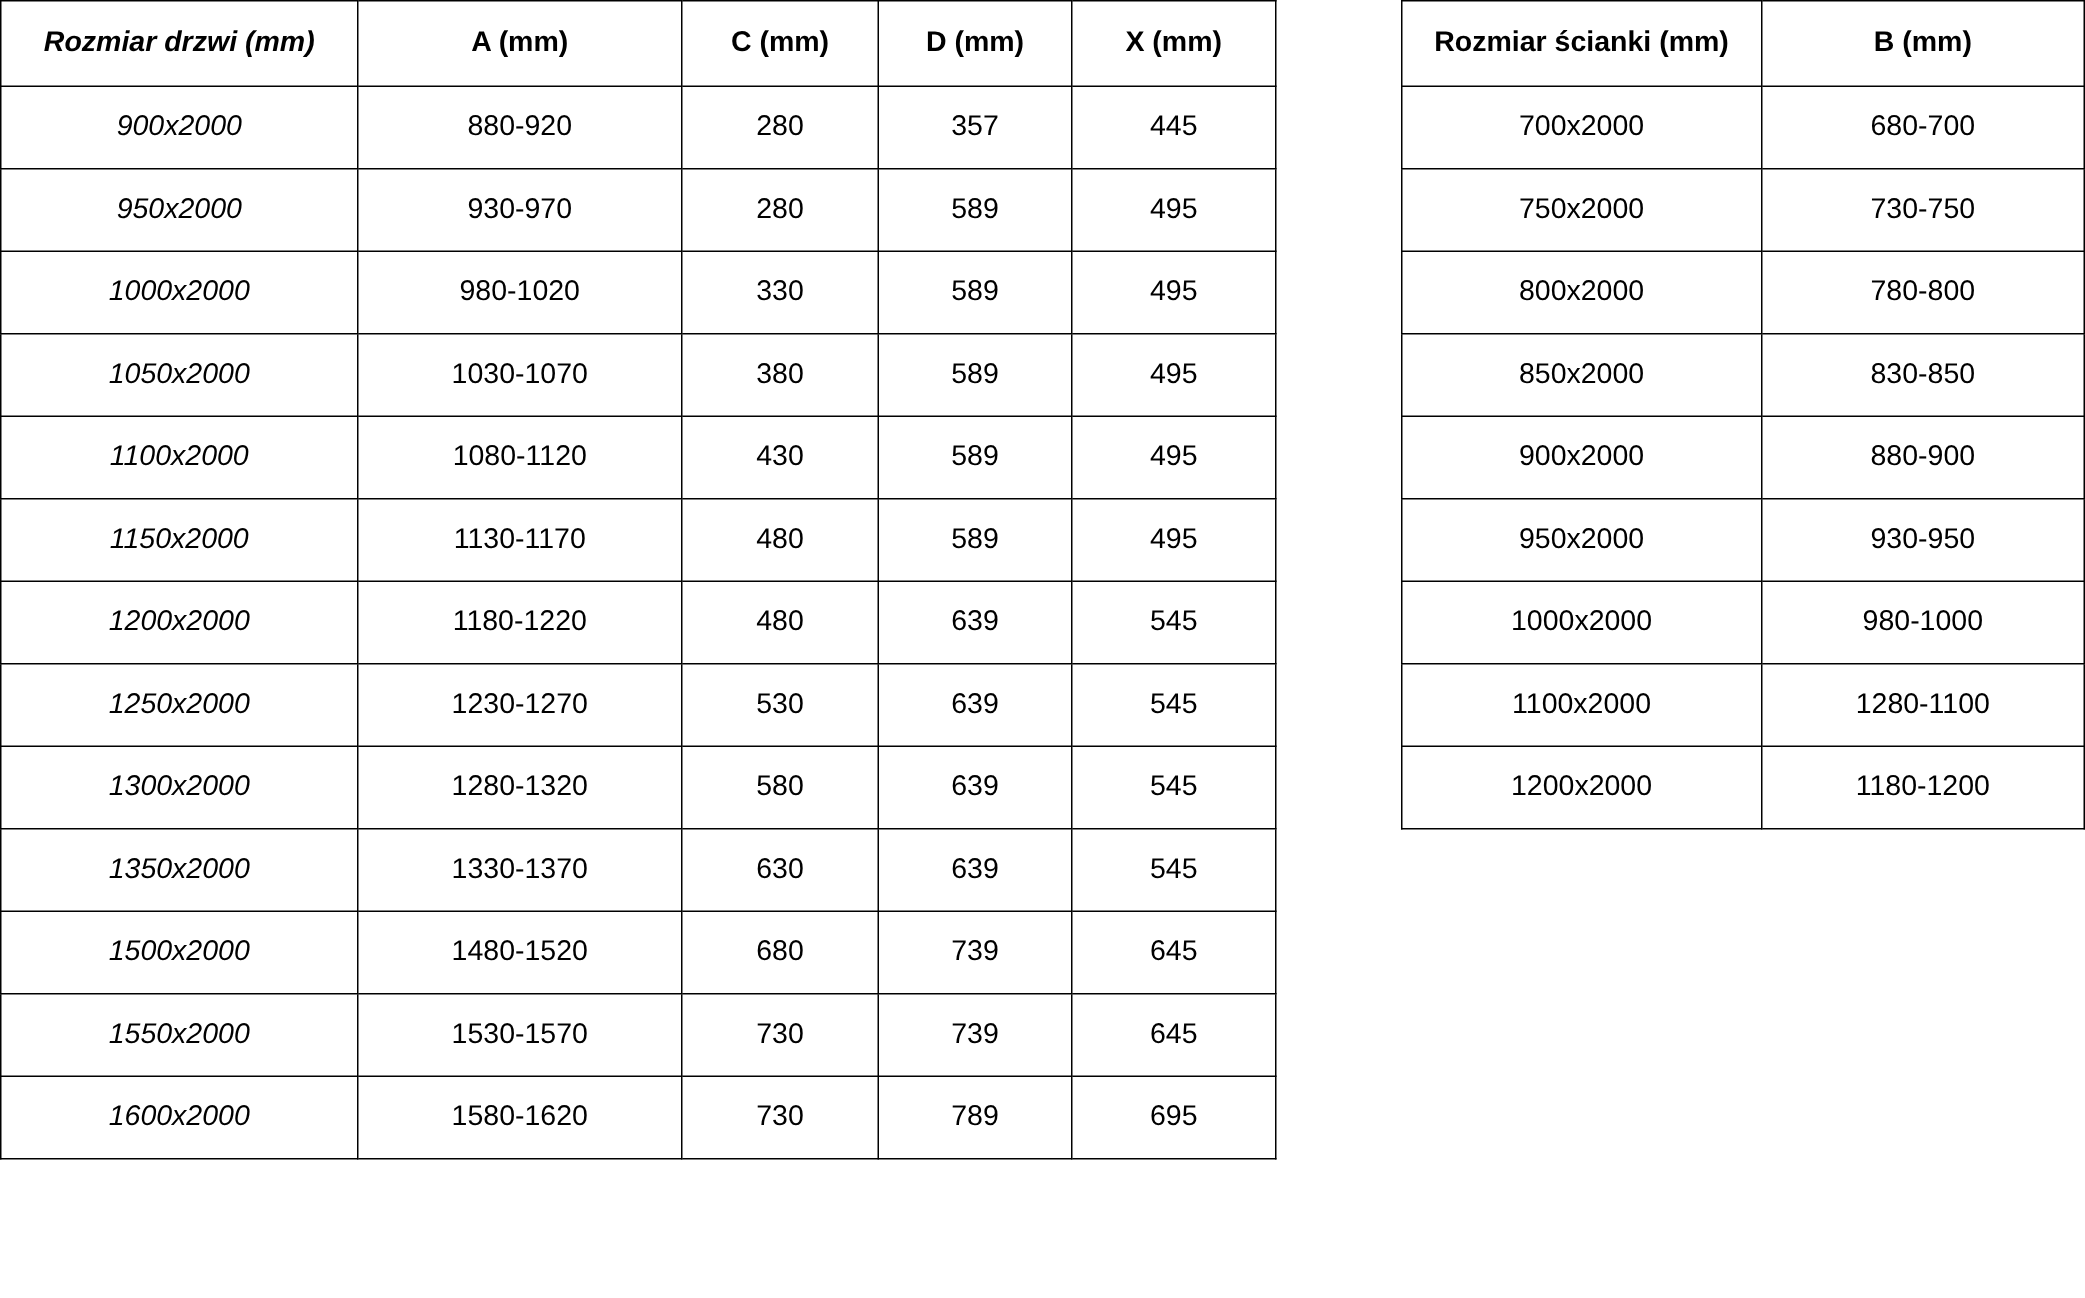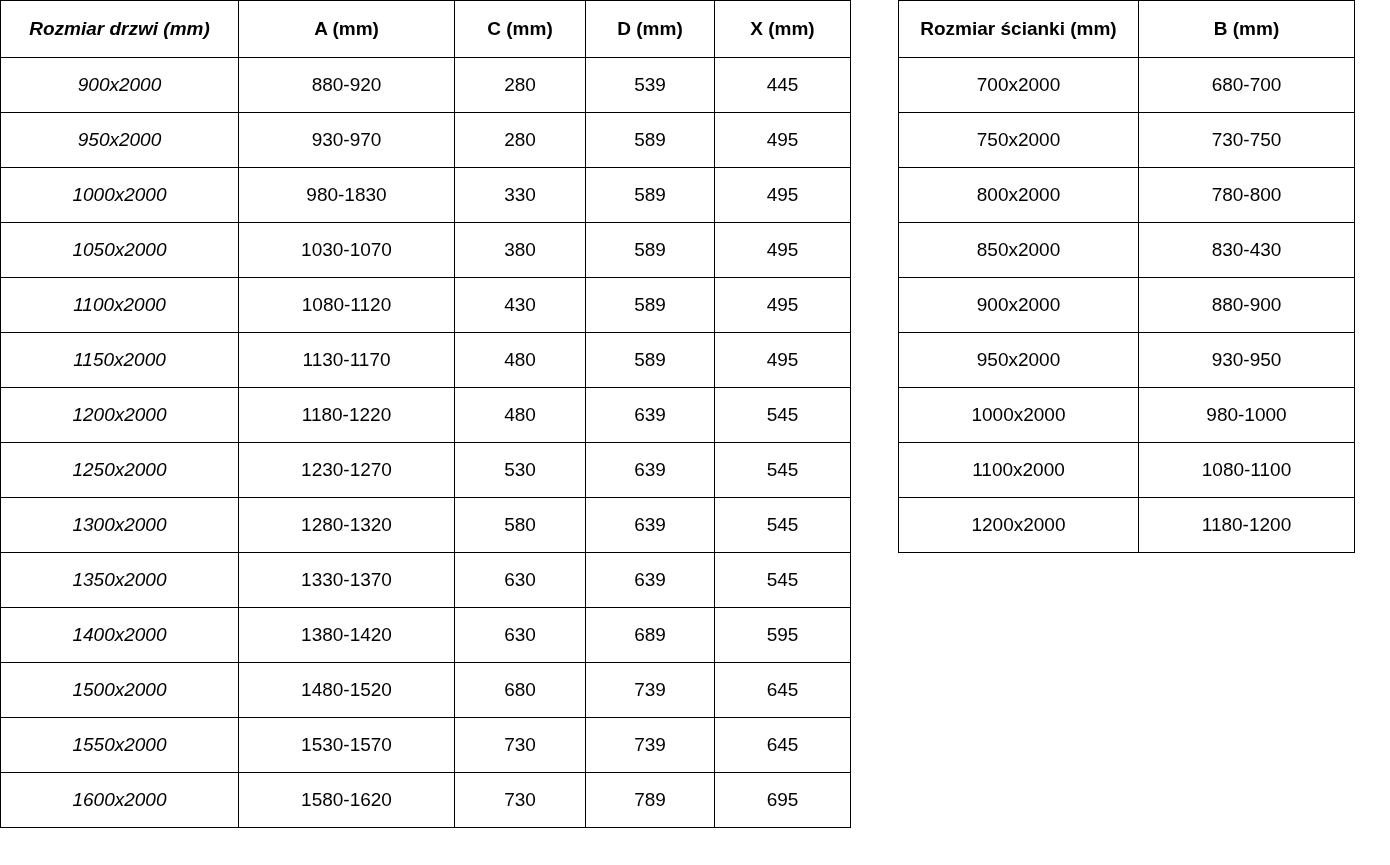--- a/index.html
+++ b/index.html
@@ -52,21 +52,21 @@
   }
   #doors-table th:nth-child(1), #doors-table td:nth-child(1) { width: 237px; font-style: italic; }
   #doors-table th:nth-child(2), #doors-table td:nth-child(2) { width: 215px; }
   #doors-table th:nth-child(3), #doors-table td:nth-child(3) { width: 130px; margin-top: 21px; }
   #doors-table th:nth-child(4), #doors-table td:nth-child(4) { width: 128px; }
   #doors-table th:nth-child(5), #doors-table td:nth-child(5) { width: 135px; }
 
   
   #wall-table {
     position: absolute;
-    left: 898px;
+    left: 934px;
     top: 0px;
   }
   #wall-table th:nth-child(1), #wall-table td:nth-child(1) { width: 239px; }
   #wall-table th:nth-child(2), #wall-table td:nth-child(2) { width: 215px; }
 </style>
 </head>
 <body>
 
 <div class="sheet">
 
@@ -78,33 +78,33 @@
         <th>C (mm)</th>
         <th>D (mm)</th>
         <th>X (mm)</th>
       </tr>
     </thead>
     <tbody>
       <tr>
         <td>900x2000</td>
         <td>880-920</td>
         <td>280</td>
-        <td>539</td>
+        <td>357</td>
         <td>445</td>
       </tr>
       <tr>
         <td>950x2000</td>
         <td>930-970</td>
         <td>280</td>
         <td>589</td>
         <td>495</td>
       </tr>
       <tr>
         <td>1000x2000</td>
-        <td>980-1830</td>
+        <td>980-1020</td>
         <td>330</td>
         <td>589</td>
         <td>495</td>
       </tr>
       <tr>
         <td>1050x2000</td>
         <td>1030-1070</td>
         <td>380</td>
         <td>589</td>
         <td>495</td>
@@ -143,27 +143,20 @@
         <td>580</td>
         <td>639</td>
         <td>545</td>
       </tr>
       <tr>
         <td>1350x2000</td>
         <td>1330-1370</td>
         <td>630</td>
         <td>639</td>
         <td>545</td>
-      </tr>
-      <tr>
-        <td>1400x2000</td>
-        <td>1380-1420</td>
-        <td>630</td>
-        <td>689</td>
-        <td>595</td>
       </tr>
       <tr>
         <td>1500x2000</td>
         <td>1480-1520</td>
         <td>680</td>
         <td>739</td>
         <td>645</td>
       </tr>
       <tr>
         <td>1550x2000</td>
@@ -197,37 +190,37 @@
       <tr>
         <td>750x2000</td>
         <td>730-750</td>
       </tr>
       <tr>
         <td>800x2000</td>
         <td>780-800</td>
       </tr>
       <tr>
         <td>850x2000</td>
-        <td>830-430</td>
+        <td>830-850</td>
       </tr>
       <tr>
         <td>900x2000</td>
         <td>880-900</td>
       </tr>
       <tr>
         <td>950x2000</td>
         <td>930-950</td>
       </tr>
       <tr>
         <td>1000x2000</td>
         <td>980-1000</td>
       </tr>
       <tr>
         <td>1100x2000</td>
-        <td>1080-1100</td>
+        <td>1280-1100</td>
       </tr>
       <tr>
         <td>1200x2000</td>
         <td>1180-1200</td>
       </tr>
     </tbody>
   </table>
 
 </div>
 

